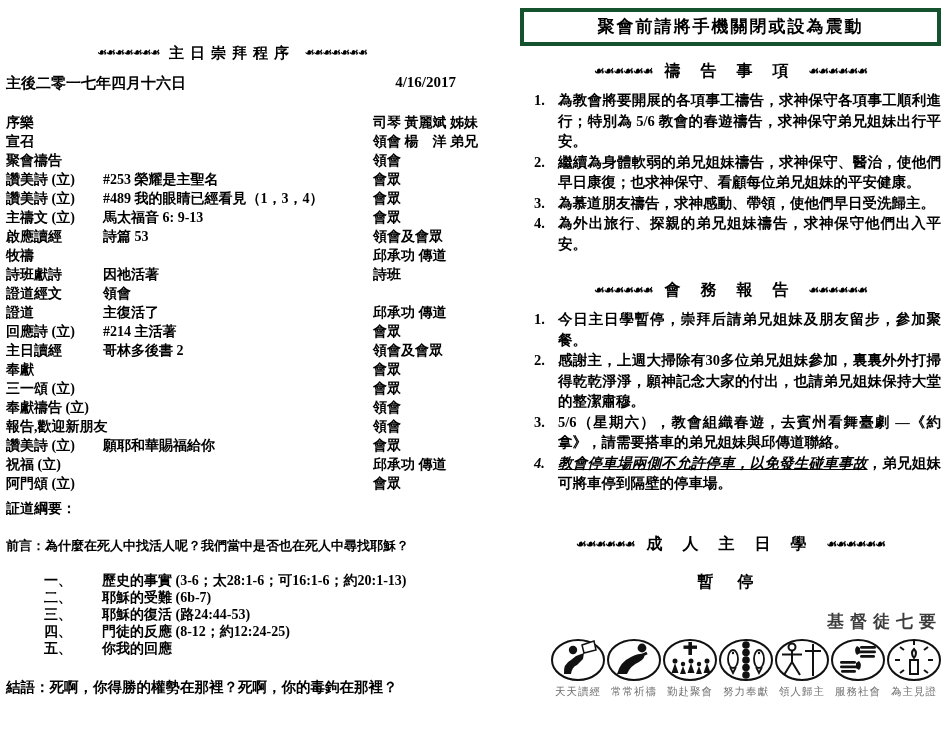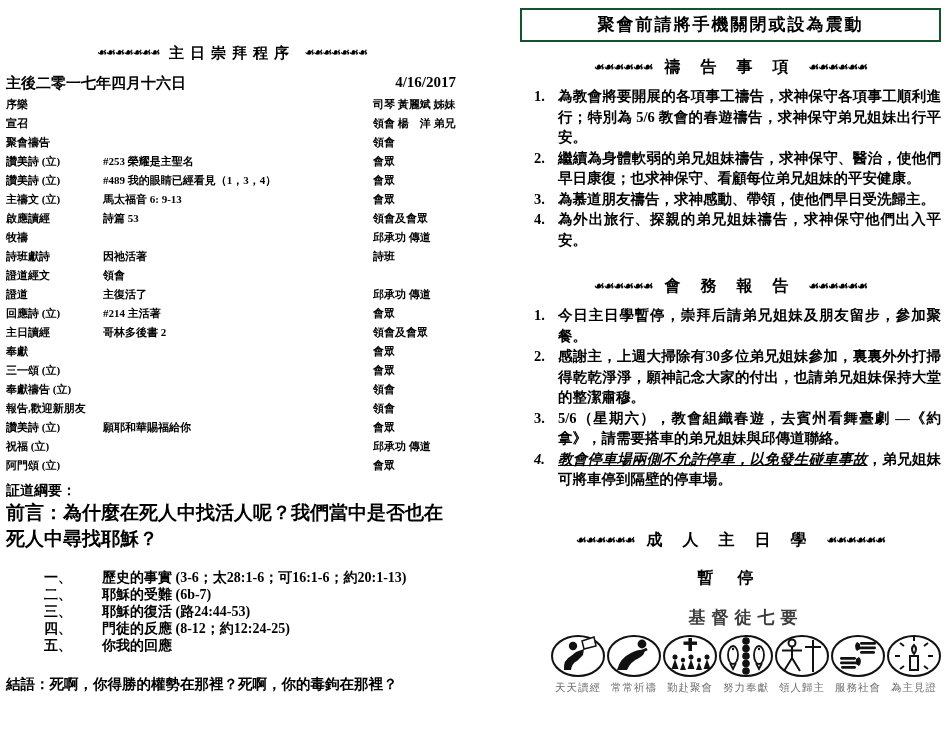--- a/index.html
+++ b/index.html
@@ -14,38 +14,38 @@
   
   .left-col { position: absolute; left: 6px; top: 44px; width: 452px; }
 
   .title-row { text-align: center; font-size: 15px; white-space: nowrap; }
   .ornament { font-size: 11px; letter-spacing: -1px; vertical-align: 2px; }
   .title-text { letter-spacing: 6px; margin: 0 6px; }
 
   .date-row { display: flex; justify-content: space-between; margin-top: 11px; font-size: 15px; }
   .date-western { margin-right: 2px; }
 
-  .program { margin-top: 2px; font-size: 11px; }
+  .program { margin-top: 20px; font-size: 14px; }
   .prow { display: flex; height: 19px; line-height: 19px; white-space: nowrap; }
   .c1 { width: 97px; flex: none; }
   .c2 { width: 270px; flex: none; }
   .c3 { width: 85px; flex: none; }
 
   .outline-heading { margin-top: 7px; font-size: 14px; }
-  .outline-intro   { font-size: 19px; }
+  .outline-intro   { margin-top: 19px; font-size: 13px; }
   .points { margin-top: 17px; }
   .point { display: flex; line-height: 17px; font-size: 14px; }
   .pnum { width: 58px; margin-left: 38px; flex: none; }
   .conclusion { margin-top: 21px; font-size: 14.5px; }
 
   
   .right-col { position: absolute; left: 520px; top: 8px; width: 421px; }
 
   .notice-box {
-    border: 2px solid #14532d; text-align: center;
+    border: 4px solid #14532d; text-align: center;
     font-size: 17px; letter-spacing: 2px; padding: 3px 0 4px;
   }
 
   .sec-header {
     display: flex; justify-content: center; align-items: center;
     gap: 12px; white-space: nowrap;
   }
   .sec-header .ornament { font-size: 12px; }
   .sec-title { font-size: 16px; letter-spacing: 8px; }
   .hdr-prayer { margin-top: 15px; }
@@ -54,21 +54,21 @@
 
   .num-list { margin-top: 8px; }
   .nitem { display: flex; font-size: 14.5px; line-height: 20.5px; }
   .nnum { width: 24px; margin-left: 14px; flex: none; }
   .ntext { flex: 1; text-align: justify; }
   .em-underline { font-style: italic; text-decoration: underline; }
 
   .pause-line { text-align: center; margin-top: 17px; font-size: 16px; letter-spacing: 10px; }
 
   .seven-block { margin-top: 17px; margin-left: 30px; width: 392px; }
-  .seven-title { text-align: center; font-size: 17px; letter-spacing: 6px; color: #3c3c3c; }
+  .seven-title { text-align: right; font-size: 17px; letter-spacing: 6px; color: #3c3c3c; }
   .icons-row { display: flex; justify-content: center; margin-top: 3px; }
   .icon-cell { width: 56px; text-align: center; }
   .icon-cell svg { display: block; }
   .icon-label {
     font-size: 10.5px; color: #6e6e6e; letter-spacing: 1px;
     margin-top: 3px; white-space: nowrap;
     font-family: "Liberation Sans", "DejaVu Sans", sans-serif; font-weight: normal;
   }
 </style>
 </head>

